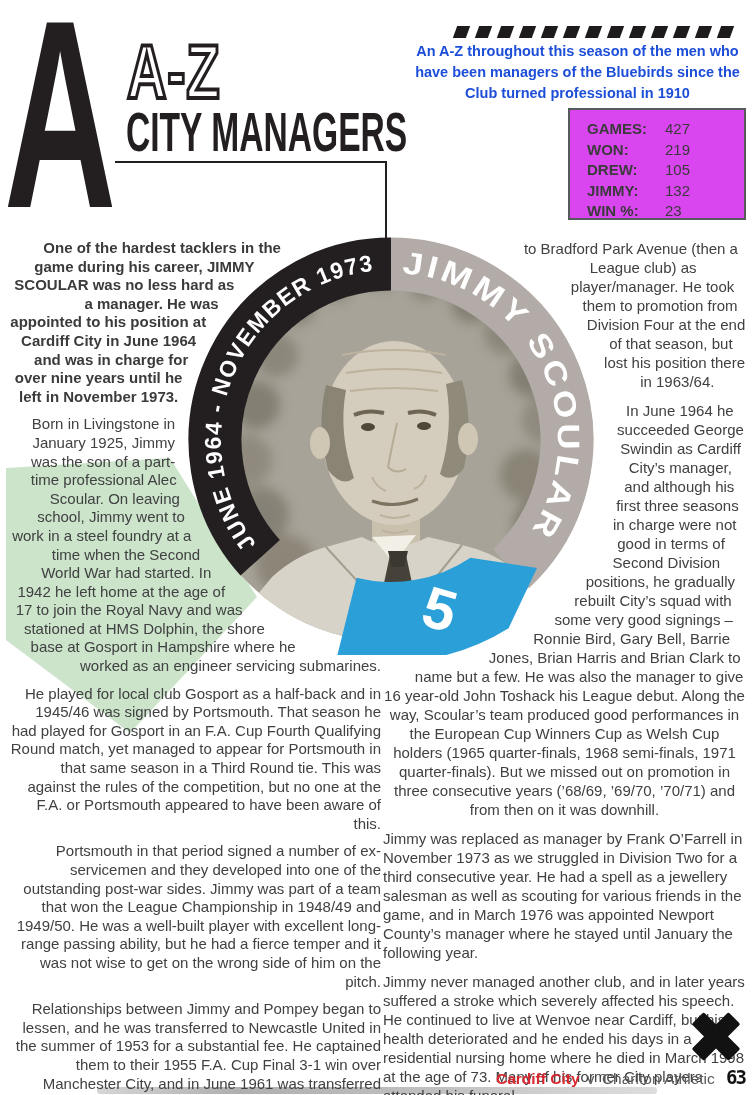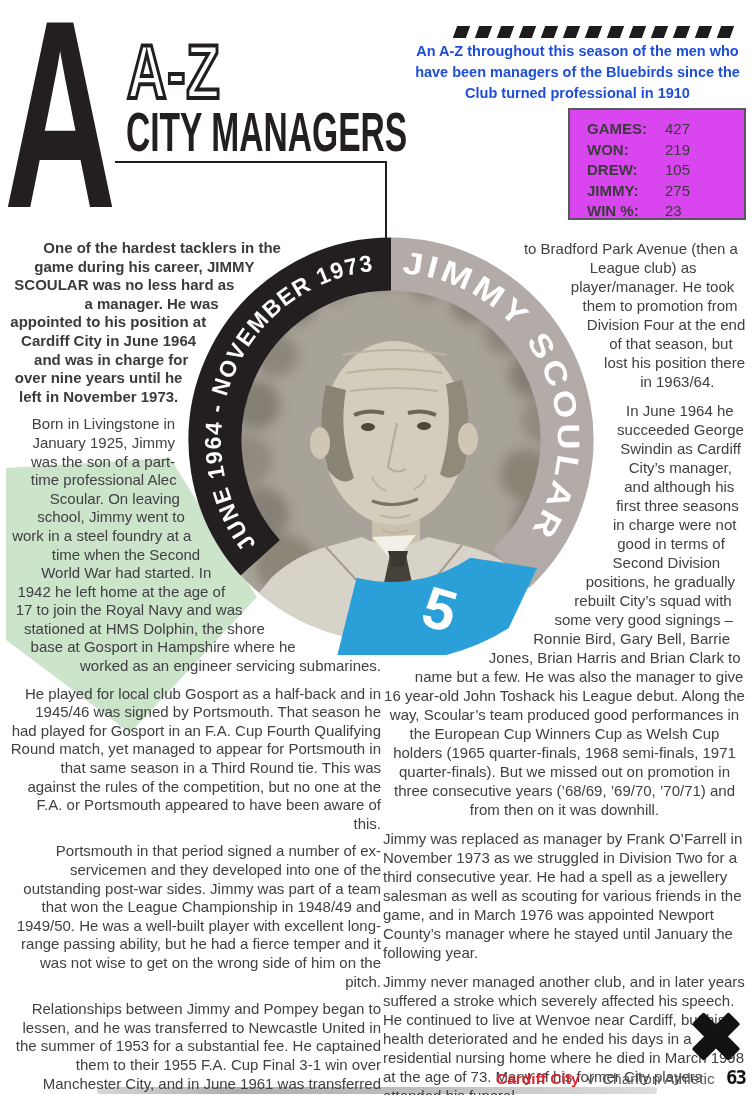--- a/index.html
+++ b/index.html
@@ -99,21 +99,21 @@
     <div class="stat-row">
       <span class="stat-label">WON:</span>
       <span class="stat-value">219</span>
     </div>
     <div class="stat-row">
       <span class="stat-label">DREW:</span>
       <span class="stat-value">105</span>
     </div>
     <div class="stat-row">
       <span class="stat-label">JIMMY:</span>
-      <span class="stat-value">275</span>
+      <span class="stat-value">132</span>
     </div>
     <div class="stat-row">
       <span class="stat-label">WIN %:</span>
       <span class="stat-value">23</span>
     </div>
   </div>
 
   <div class="green-arrow"></div>
 
   <div class="col-left">

